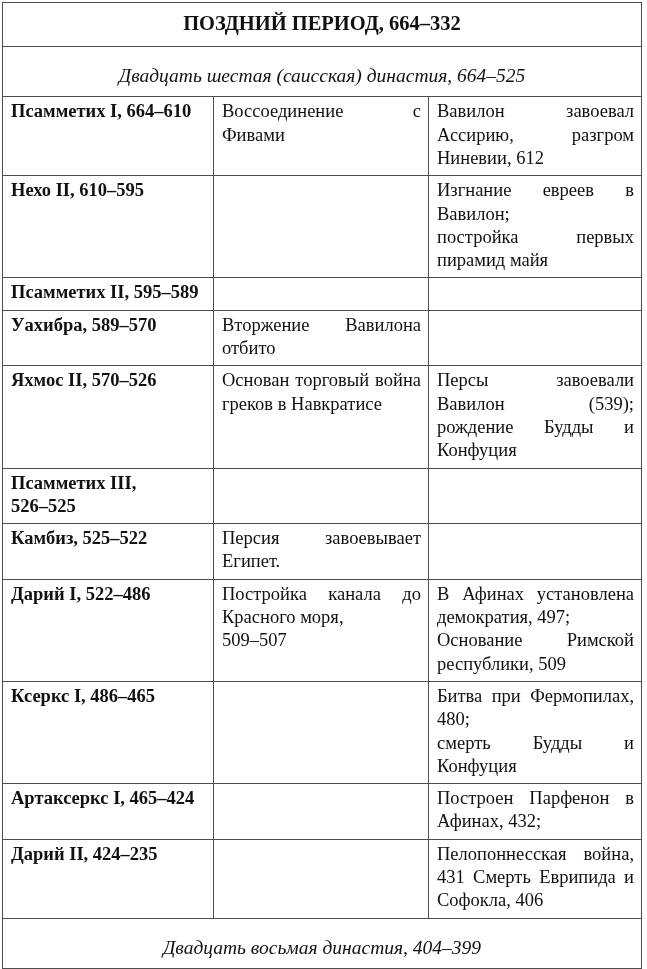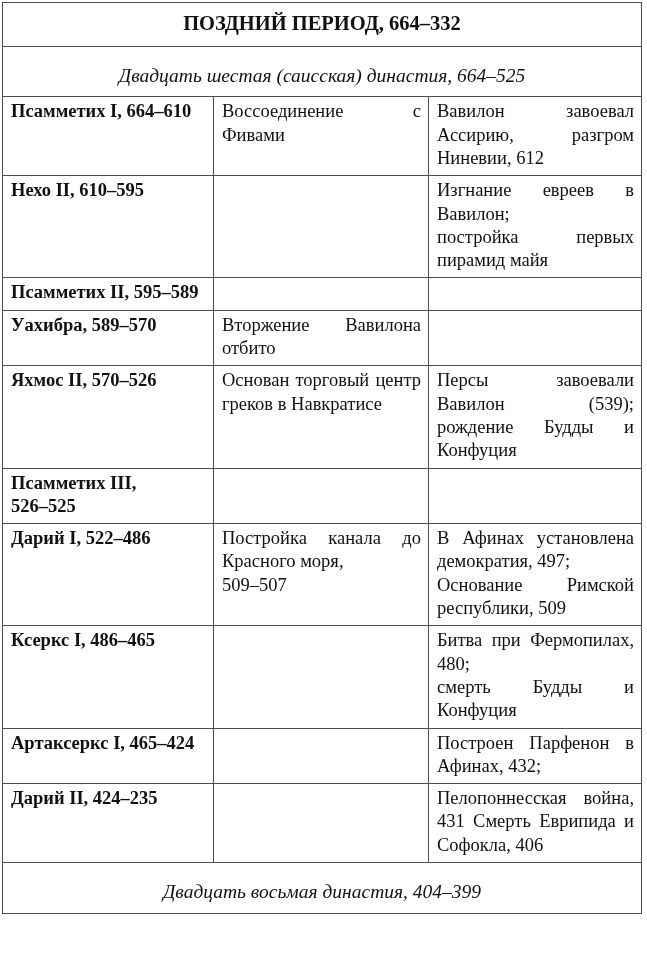--- a/index.html
+++ b/index.html
@@ -87,30 +87,35 @@
       <td class="event-cell"></td>
       <td class="event-cell"></td>
     </tr>
     <tr>
       <td class="ruler-cell">Уахибра, 589–570</td>
       <td class="event-cell">Вторжение Вавилона отбито</td>
       <td class="event-cell"></td>
     </tr>
     <tr>
       <td class="ruler-cell">Яхмос II, 570–526</td>
-      <td class="event-cell">Основан торговый центр греков в Навкратисе</td>
+      <td class="event-cell">Основан торговый война греков в Навкратисе</td>
       <td class="event-cell">Персы завоевали Вавилон (539); рождение Будды и Конфуция</td>
     </tr>
     <tr>
       <td class="ruler-cell">Псамметих III,
 526–525</td>
       <td class="event-cell"></td>
       <td class="event-cell"></td>
     </tr>
 
+    <tr>
+      <td class="ruler-cell">Камбиз, 525–522</td>
+      <td class="event-cell">Персия завоевывает Египет.</td>
+      <td class="event-cell"></td>
+    </tr>
     <tr>
       <td class="ruler-cell">Дарий I, 522–486</td>
       <td class="event-cell">Постройка канала до Красного моря,
 509–507</td>
       <td class="event-cell">В Афинах установлена демократия, 497;
 Основание Римской республики, 509</td>
     </tr>
     <tr>
       <td class="ruler-cell">Ксеркс I, 486–465</td>
       <td class="event-cell"></td>

